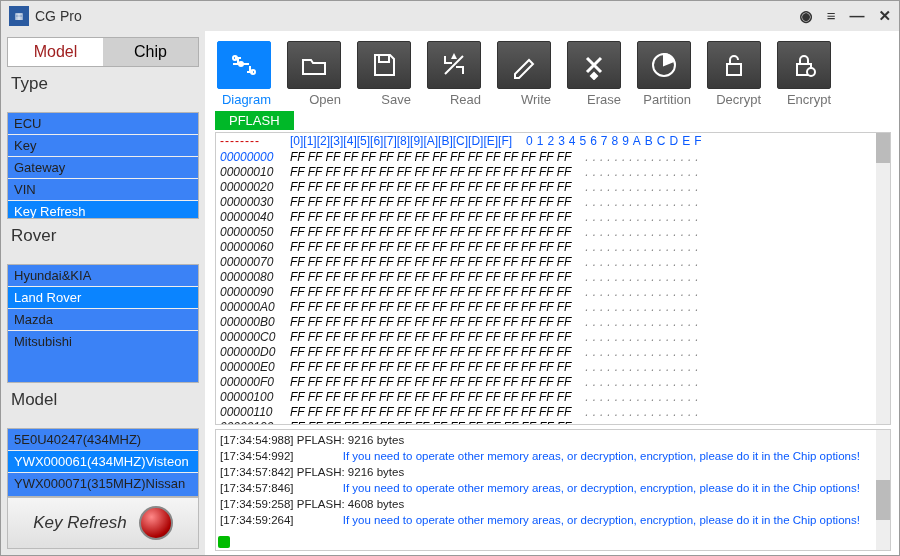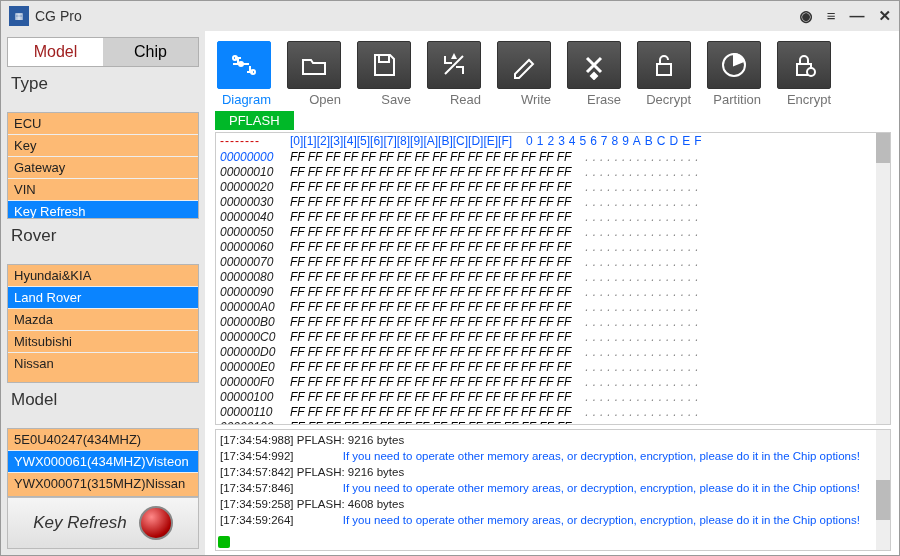--- a/index.html
+++ b/index.html
@@ -11,21 +11,21 @@
 .titlebar .win-controls { display: flex; gap: 14px; }
 .titlebar .win-controls span { cursor: pointer; font-size: 15px; font-weight: bold; }
 
 .main { display: flex; height: calc(100% - 30px); }
 
 .sidebar { width: 204px; background: #e8e8e8; padding: 6px; display: flex; flex-direction: column; }
 .tabrow { display: flex; background: #d0d0d0; border: 1px solid #b0b0b0; }
 .tabrow .tab { flex: 1; text-align: center; padding: 5px 0; font-size: 16px; cursor: pointer; }
 .tabrow .tab.active { background: #fff; color: #a02020; }
 .group-label { font-size: 17px; color: #333; padding: 4px 4px 18px; margin-top: 3px; }
-.listbox { background: #fdba74; border: 1px solid #b5b5b5; overflow-y: auto; }
+.listbox { background: #3b82f6; border: 1px solid #b5b5b5; overflow-y: auto; }
 .listbox .item { padding: 3px 6px; font-size: 13px; color: #222; cursor: pointer; border-bottom: 1px solid #eee; }
 .listbox .item:last-child { border-bottom: none; }
 .listbox .item.selected { background: #0a84ff; color: #fff; }
 .type-list { height: 108px; }
 .brand-list { height: 120px; }
 .model-list { height: 70px; }
 
 .footer-btn { margin-top: auto; display: flex; align-items: center; justify-content: center; gap: 12px; padding: 8px 4px; background: linear-gradient(#f5f5f5,#e0e0e0); border: 1px solid #bbb; }
 .footer-btn .lbl { font-size: 17px; font-style: italic; color: #333; font-weight: 500; }
 .footer-btn .dial { width: 34px; height: 34px; border-radius: 50%; background: radial-gradient(circle at 35% 30%, #f88, #a00 70%, #600); border: 2px solid #888; }
@@ -93,21 +93,20 @@
         <div class="item">VIN</div>
         <div class="item selected">Key Refresh</div>
       </div>
 
     <div class="group-label">Rover</div>
     <div class="listbox brand-list" id="brand-list">
         <div class="item">Hyundai&amp;KIA</div>
         <div class="item selected">Land Rover</div>
         <div class="item">Mazda</div>
         <div class="item">Mitsubishi</div>
-        <div class="item">Nissan</div>
       </div>
 
     <div class="group-label">Model</div>
     <div class="listbox model-list" id="model-list">
         <div class="item">5E0U40247(434MHZ)</div>
         <div class="item selected">YWX000061(434MHZ)Visteon</div>
         <div class="item">YWX000071(315MHZ)Nissan</div>
       </div>
 
     <div class="footer-btn">
@@ -167,34 +166,34 @@
             <svg viewBox="0 0 30 30">
               <path d="M8 8l14 14 M22 8L8 22" stroke-width="3"></path>
               <path d="M12 26l3-3 3 3-3 3z" fill="white"></path>
             </svg>
           </div>
           <div class="tlabel">Erase</div>
         </div>
         <div class="tool">
           <div class="iconbox">
             <svg viewBox="0 0 30 30">
+              <path d="M15 15L15 4 A11 11 0 0 1 25 11z" fill="white" stroke="white"></path>
+              <circle cx="15" cy="15" r="11"></circle>
+            </svg>
+          </div>
+          <div class="tlabel">Partition</div>
+        </div>
+        <div class="tool">
+          <div class="iconbox">
+            <svg viewBox="0 0 30 30">
               <rect x="8" y="14" width="14" height="11"></rect>
               <path d="M11 14v-4a4 4 0 0 1 8 0"></path>
             </svg>
           </div>
           <div class="tlabel">Decrypt</div>
-        </div>
-        <div class="tool">
-          <div class="iconbox">
-            <svg viewBox="0 0 30 30">
-              <path d="M15 15L15 4 A11 11 0 0 1 25 11z" fill="white" stroke="white"></path>
-              <circle cx="15" cy="15" r="11"></circle>
-            </svg>
-          </div>
-          <div class="tlabel">Partition</div>
         </div>
         <div class="tool">
           <div class="iconbox">
             <svg viewBox="0 0 30 30">
               <rect x="8" y="14" width="14" height="11"></rect>
               <path d="M11 14v-4a4 4 0 0 1 8 0v4"></path>
               <circle cx="22" cy="22" r="4" fill="#444" stroke="white"></circle>
             </svg>
           </div>
           <div class="tlabel">Encrypt</div>

